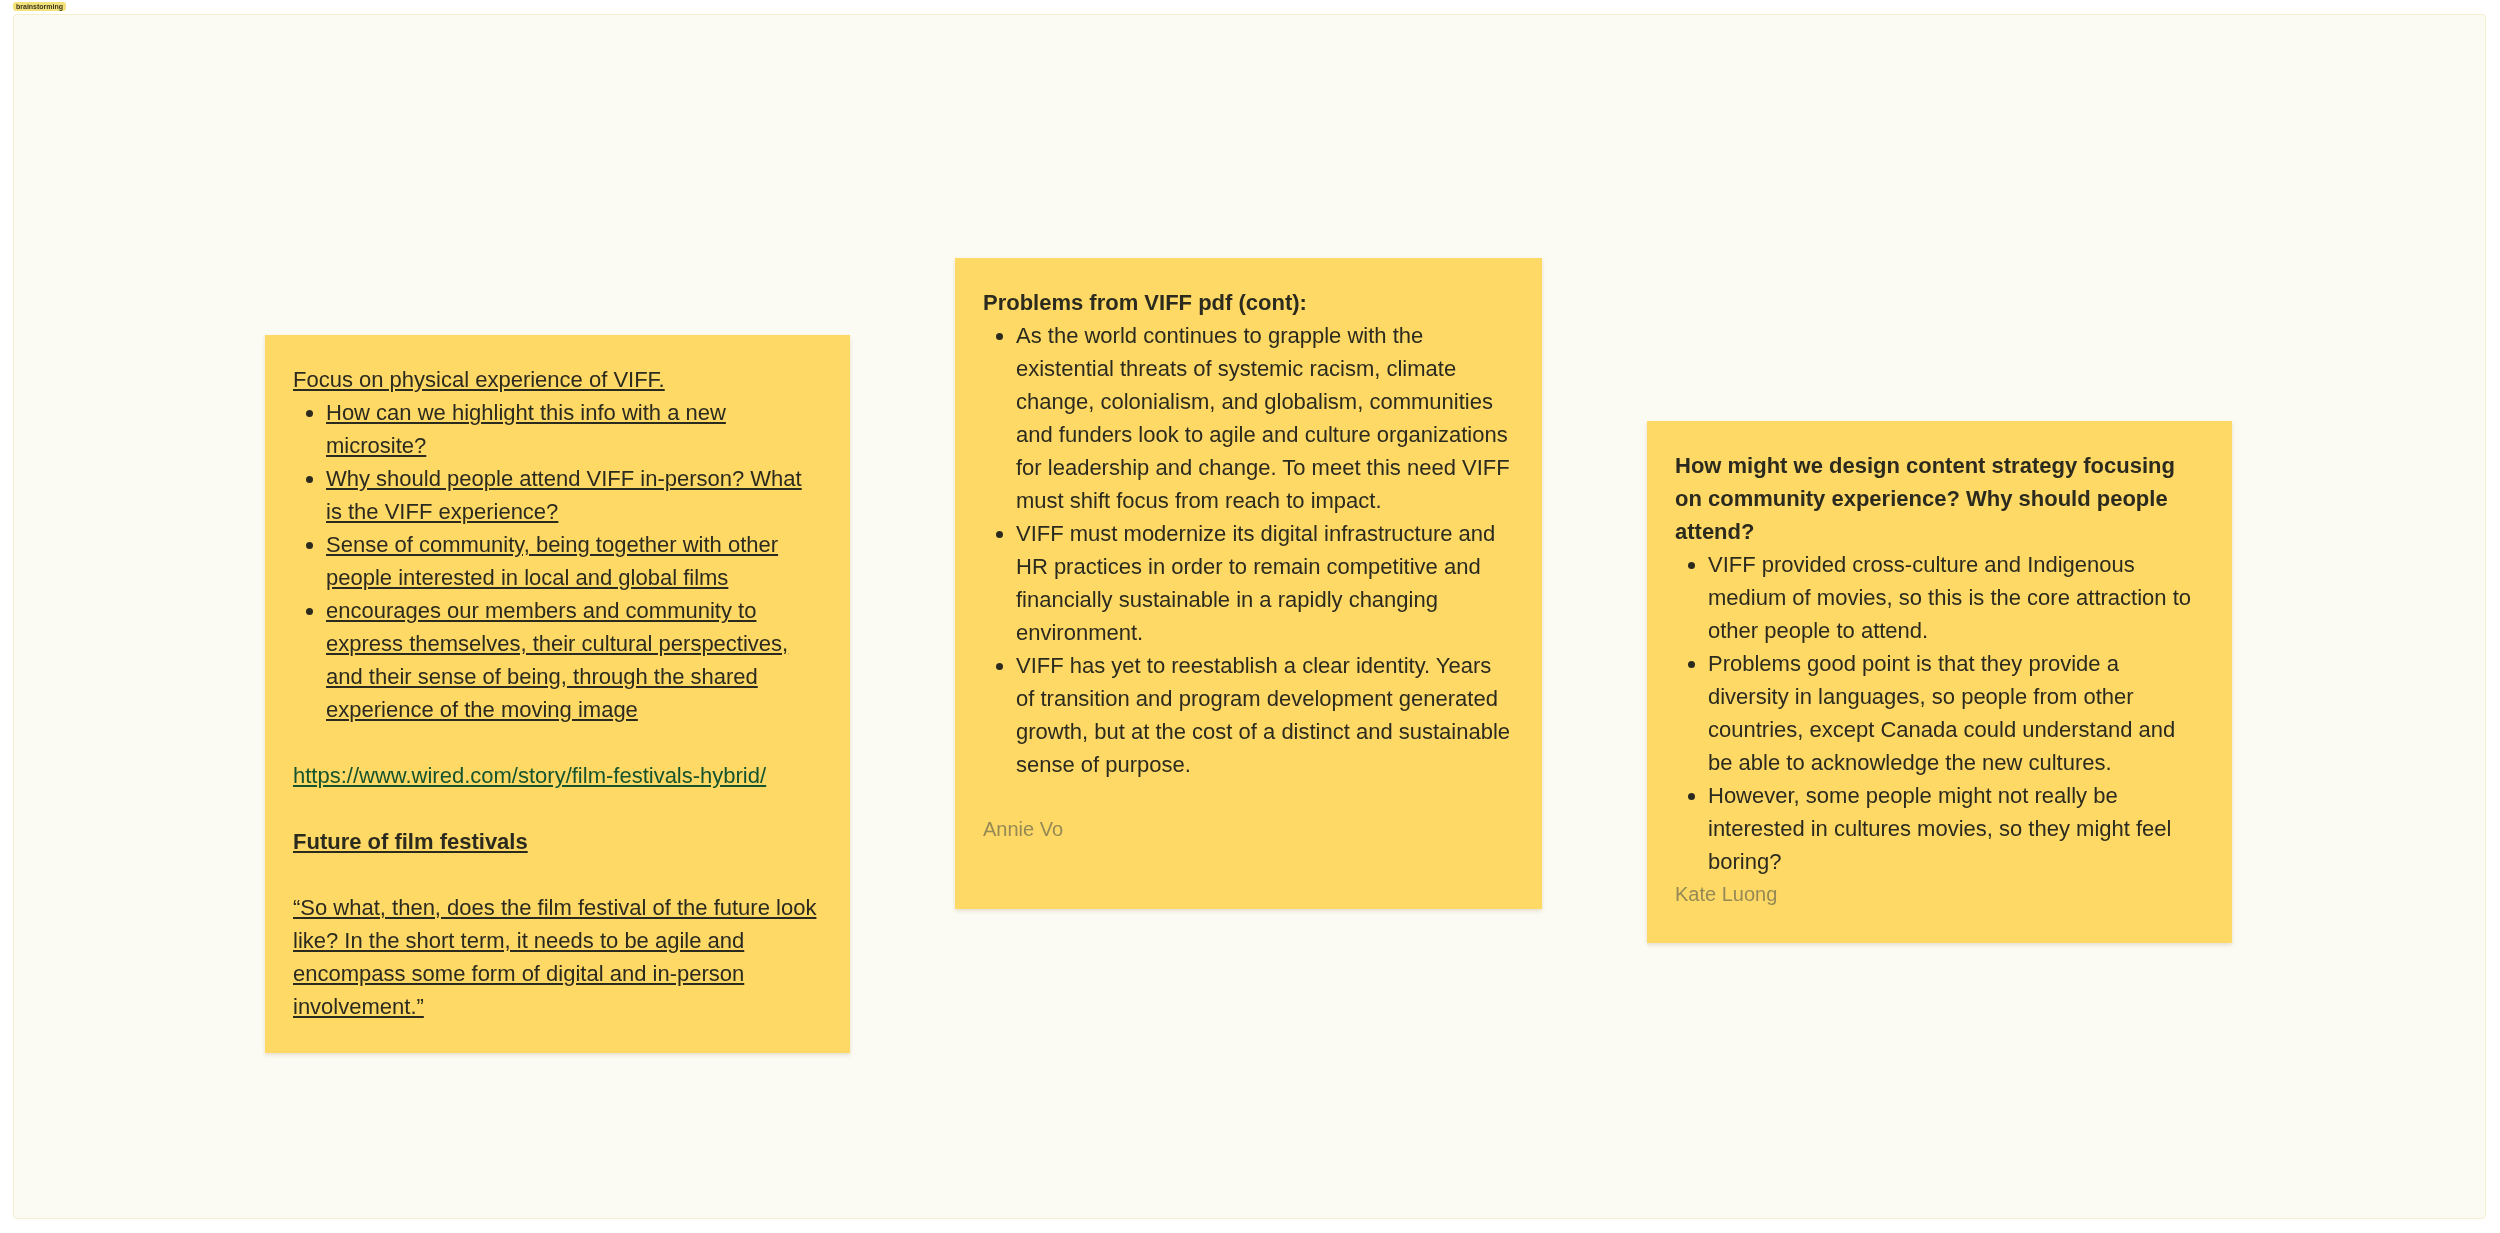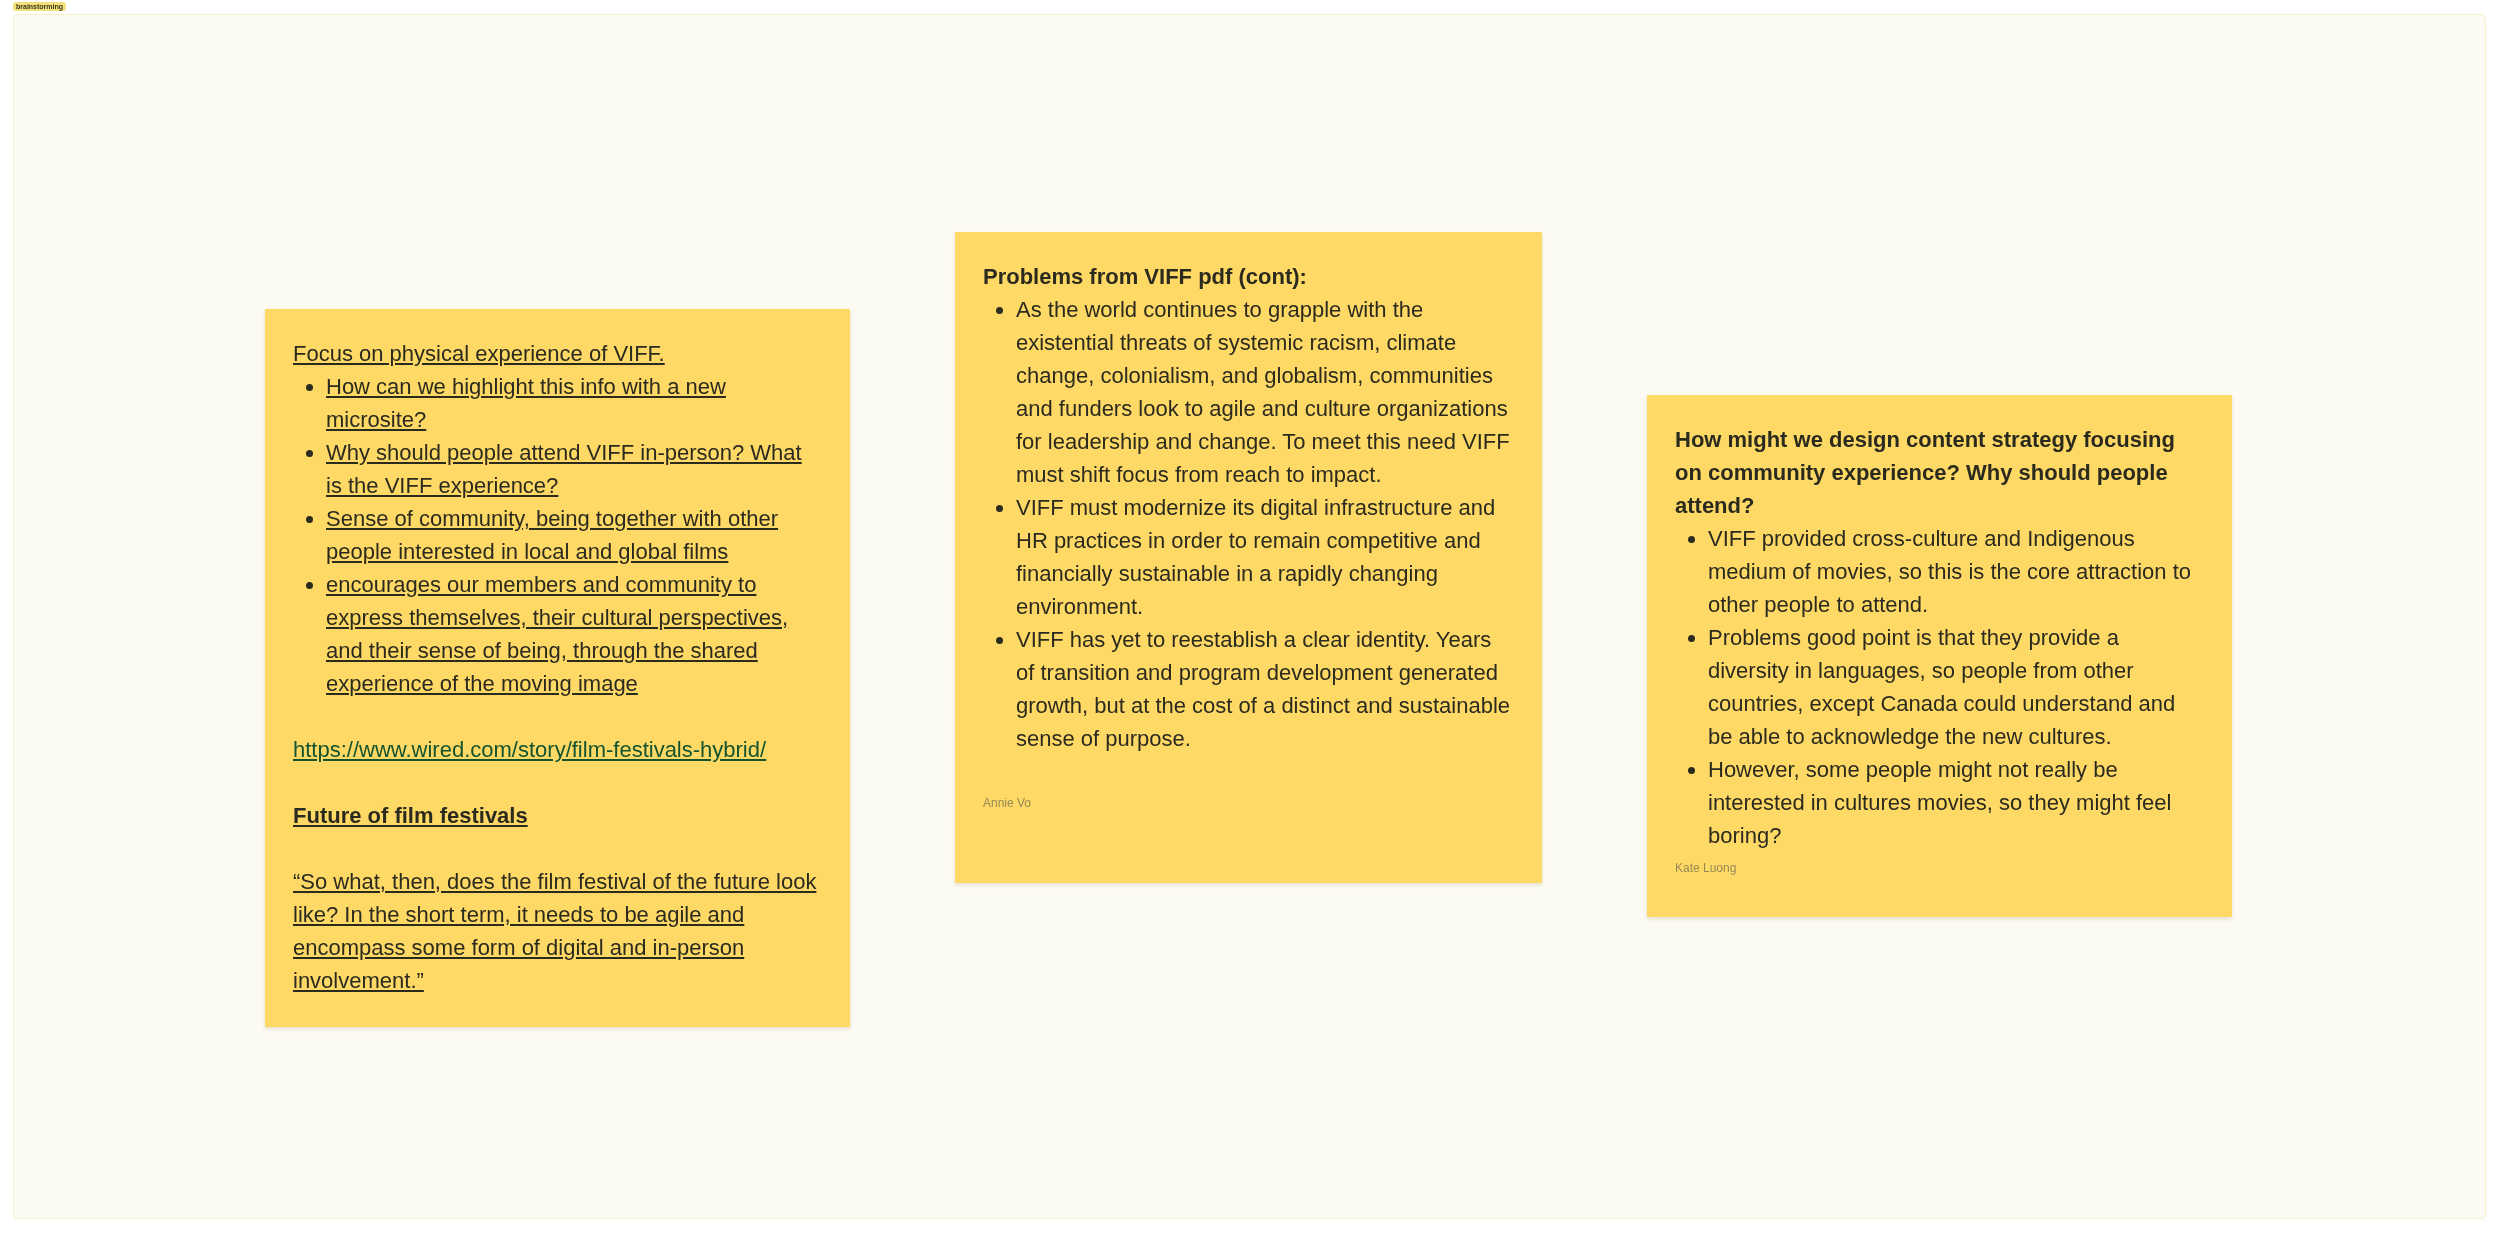--- a/index.html
+++ b/index.html
@@ -38,20 +38,21 @@
   }
   .sticky {
     position: absolute;
     background: #ffd966;
     box-shadow: 0 2px 4px rgba(120, 100, 30, 0.18);
     box-sizing: border-box;
     padding: 28px 28px 12px 28px;
     color: #2b2a1e;
     font-size: 22px;
     line-height: 33px;
+    margin-top: 26px;
   }
   .sticky p {
     margin: 0;
   }
   .sticky .bold {
     font-weight: bold;
   }
   .sticky ul {
     margin: 0;
     padding-left: 33px;
@@ -61,21 +62,21 @@
   }
   .sticky .link {
     color: #14532d;
     text-decoration: underline;
     cursor: pointer;
   }
   .sticky .spacer {
     height: 33px;
   }
   .sticky .author {
-    font-size: 12px;
+    font-size: 20px;
     line-height: 24px;
     color: #958a55;
   }
   #note-1 { left: 265px; top: 309px; width: 585px; height: 718px; text-decoration: underline; }
   #note-2 { left: 955px; top: 232px; width: 587px; height: 651px; }
   #note-3 { left: 1647px; top: 395px; width: 585px; height: 522px; }
   #note-2 .author { margin-top: 36px; }
   #note-3 .author { margin-top: 4px; }
   #note-1 .author { margin-top: 2px; }
 </style>

